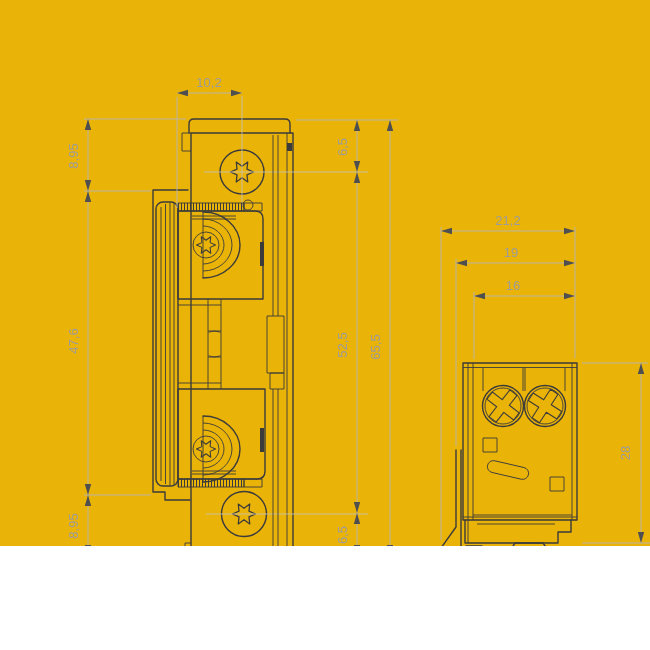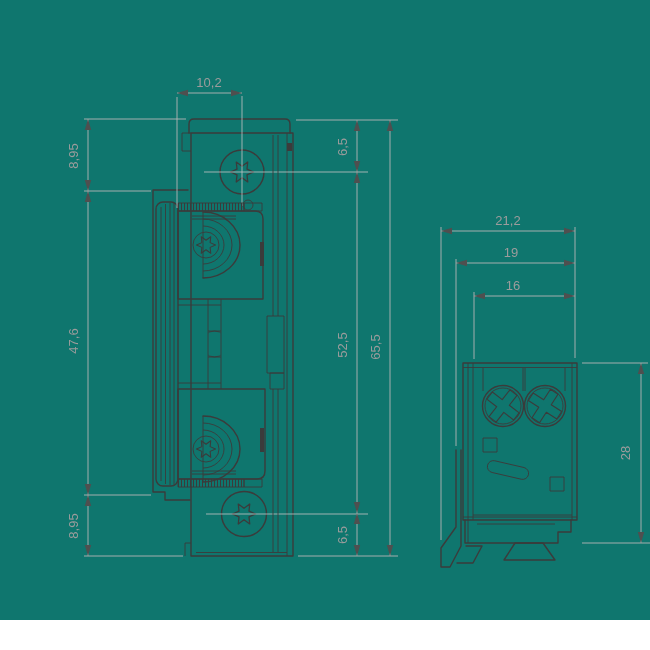--- a/index.html
+++ b/index.html
@@ -1,16 +1,16 @@
 <!DOCTYPE html>
 <html><head>
 <meta charset="utf-8">
 <style>
   html,body{margin:0;padding:0;background:#ffffff;}
-  .stage{width:650px;height:620px;background:#0f766e;position:relative;overflow:hidden;
+  .stage{width:650px;height:546px;background:#eab308;position:relative;overflow:hidden;
          font-family:"Liberation Sans", sans-serif;}
   svg{display:block;}
   .ln  {stroke:#3b3b3b;stroke-width:1.4;fill:none;stroke-linejoin:round;stroke-linecap:round;}
   .ln2 {stroke:#3b3b3b;stroke-width:0.9;fill:none;stroke-linejoin:round;}
   .dim {stroke:#b6b6b6;stroke-width:0.9;fill:none;}
   .cl  {stroke:#c4c4c4;stroke-width:0.8;fill:none;}
   .arr {fill:#4f4f4f;stroke:none;}
   .dk  {fill:#3b3b3b;stroke:none;}
   .dtxt{font:13px "Liberation Sans", sans-serif;fill:#9c9c9c;}
 </style>

